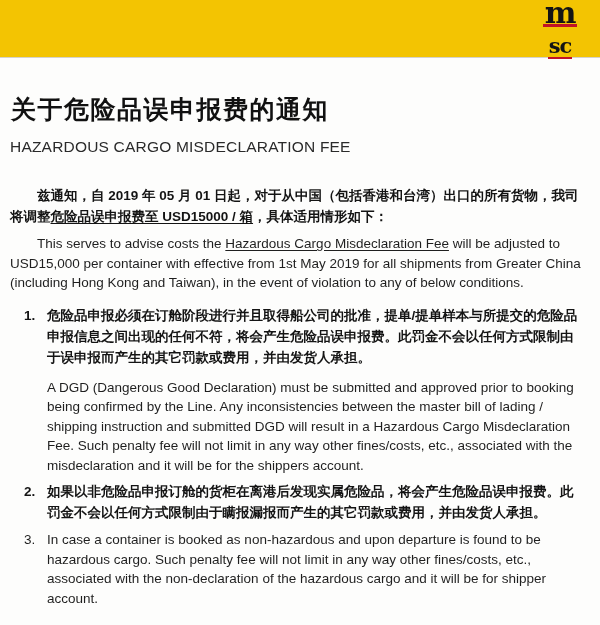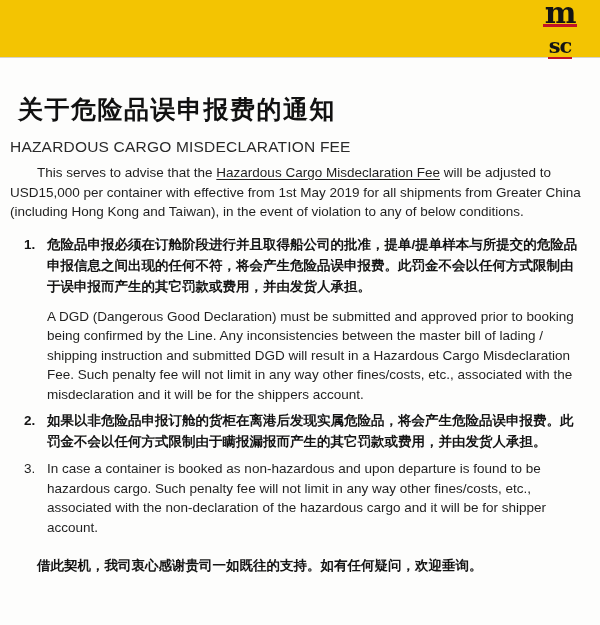--- a/index.html
+++ b/index.html
@@ -23,21 +23,21 @@
     font-weight: bold; line-height: 1;
   }
   .logo .logo-m  { display: block; font-size: 30px; line-height: 0.72; letter-spacing: -1px; }
   .logo .logo-bar { display: block; height: 3px; width: 34px; margin: 0 auto; }
   .logo .logo-sc { display: block; font-size: 21px; line-height: 0.95; letter-spacing: -1px; margin-top: 9px; }
   .logo .logo-bar2 { display: block; height: 2px; width: 24px; margin: 1px auto 0; }
 
   
   .content { padding: 0 14px 0 10px; }
   .zh-title {
-    margin: 36px 0 0 8px;
+    margin: 36px 0 0 1px;
     font-size: 25px; font-weight: bold; letter-spacing: 1.5px;
     color: #111;
   }
   .en-title {
     margin: 12px 0 0 0;
     font-size: 15.5px; font-weight: 400; letter-spacing: 0.2px;
     color: #2a2a2a;
   }
   p { margin: 0; }
   .zh { font-weight: bold; font-size: 13.5px; line-height: 21px; color: #141414; }
@@ -69,22 +69,23 @@
     <span class="logo-bar2" style="background-color: rgb(193, 18, 38);"></span>
   </div>
 </header>
 
 <main class="content">
 
   <h1 class="zh-title">关于危险品误申报费的通知</h1>
 
   <h2 class="en-title">HAZARDOUS CARGO MISDECLARATION FEE</h2>
 
+  <p class="zh indent intro-zh"><span>兹通知，自 2019 年 05 月 01 日起，对于从中国（包括香港和台湾）出口的所有货物，我司将调整</span><span class="u">危险品误申报费至 USD15000 / 箱</span><span>，具体适用情形如下：</span></p>
 
-  <p class="en indent intro-en"><span>This serves to advise that the </span><span class="u">Hazardous Cargo Misdeclaration Fee</span><span> will be adjusted to USD15,000 per container with effective from 1st May 2019 for all shipments from Greater China (including Hong Kong and Taiwan), in the event of violation to any of below conditions.</span></p>
+  <p class="en indent intro-en"><span>This serves to advise costs the </span><span class="u">Hazardous Cargo Misdeclaration Fee</span><span> will be adjusted to USD15,000 per container with effective from 1st May 2019 for all shipments from Greater China (including Hong Kong and Taiwan), in the event of violation to any of below conditions.</span></p>
 
   <section class="cond-list">
 
     <div class="cond cond-1 zh">
       <span class="num">1.</span>
       <span class="cond-text">危险品申报必须在订舱阶段进行并且取得船公司的批准，提单/提单样本与所提交的危险品申报信息之间出现的任何不符，将会产生危险品误申报费。此罚金不会以任何方式限制由于误申报而产生的其它罚款或费用，并由发货人承担。</span>
     </div>
 
     <p class="en cond-sub">A DGD (Dangerous Good Declaration) must be submitted and approved prior to booking being confirmed by the Line. Any inconsistencies between the master bill of lading / shipping instruction and submitted DGD will result in a Hazardous Cargo Misdeclaration Fee. Such penalty fee will not limit in any way other fines/costs, etc., associated with the misdeclaration and it will be for the shippers account.</p>
 

